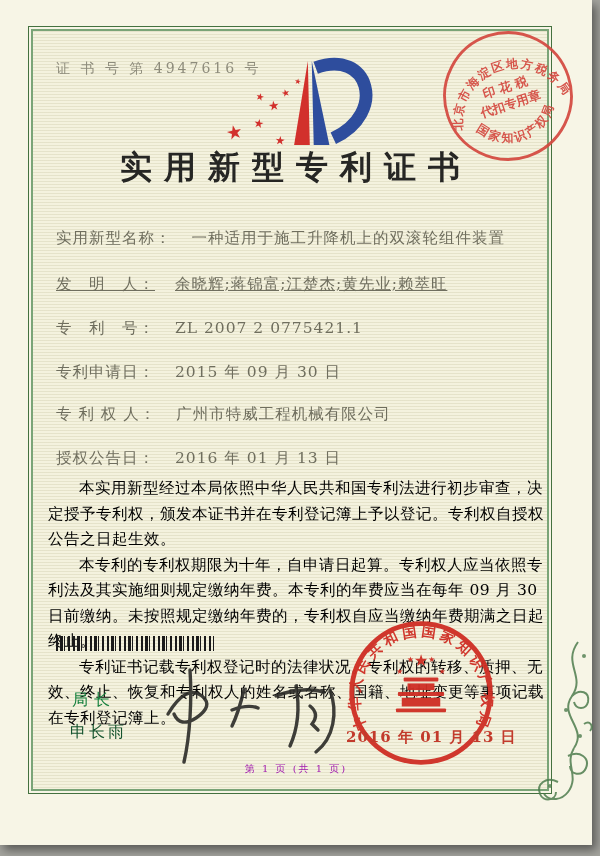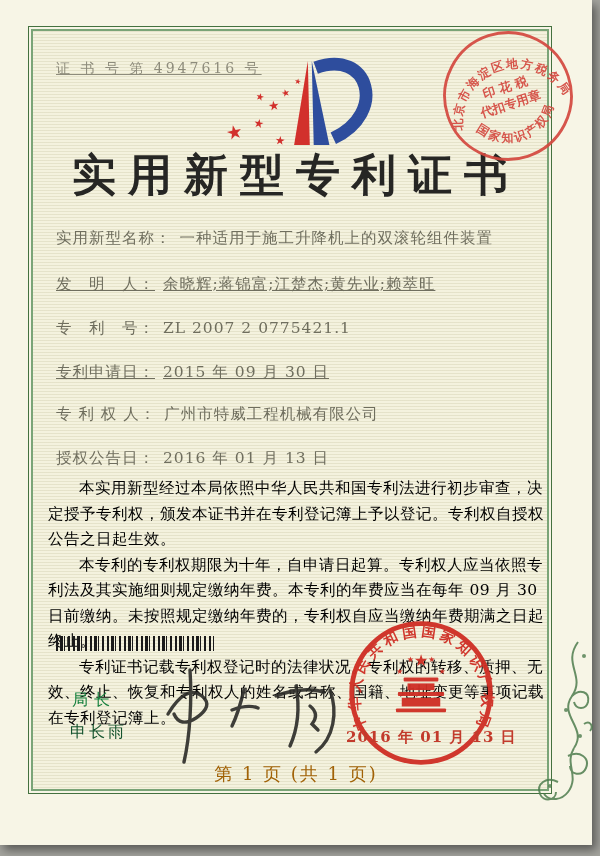--- a/index.html
+++ b/index.html
@@ -20,36 +20,36 @@
   }
   .frame-inner{
     position:absolute;left:2px;top:2px;right:2px;bottom:2px;
     border:2px solid #7aa477;
     background:
       repeating-linear-gradient(180deg, rgba(176,172,130,.22) 0 1px, rgba(0,0,0,0) 1px 3px),
       #f4f2de;
   }
   .cert-no{
     position:absolute;left:56px;top:60px;z-index:2;
-    font-size:14px;letter-spacing:3px;color:#8e8c7c;text-decoration:underline;
+    font-size:14px;letter-spacing:3px;color:#8e8c7c;
   }
   .logo{position:absolute;left:212px;top:56px;width:176px;height:94px;z-index:2;}
   .title{
     position:absolute;left:0;right:0;top:146px;z-index:2;text-align:center;
-    font-size:44px;font-weight:bold;letter-spacing:12px;color:#262624;
+    font-size:32px;font-weight:bold;letter-spacing:12px;color:#262624;
   }
   .fields{position:absolute;left:56px;top:0;z-index:2;width:480px;}
   .f-row{position:absolute;left:0;font-size:15.5px;color:#6f6e5e;letter-spacing:1px;white-space:nowrap;}
   .f-row.r0{top:228px;}
   .f-row.r1{top:274px;text-decoration:underline;}
   .f-row.r2{top:318px;}
-  .f-row.r3{top:362px;text-decoration:underline;}
+  .f-row.r3{top:362px;}
   .f-row.r4{top:404px;}
   .f-row.r5{top:448px;}
-  .f-label{margin-right:8px;}
+  .f-label{margin-right:20px;}
   .paras{
     position:absolute;left:48px;top:476px;width:505px;z-index:2;
     font-size:15.5px;line-height:25.5px;color:#000000;
   }
   .paras p{margin:0;text-indent:2em;letter-spacing:0.5px;}
   .barcode{
     position:absolute;left:56px;top:636px;width:158px;height:15px;z-index:2;
     background:repeating-linear-gradient(90deg,
       #1a1a1a 0 2px, rgba(0,0,0,0) 2px 4px,
       #1a1a1a 4px 7px, rgba(0,0,0,0) 7px 8px,
@@ -61,21 +61,21 @@
   .signature{position:absolute;left:148px;top:662px;width:192px;height:108px;z-index:2;}
   .tax-stamp{position:absolute;left:436px;top:24px;width:144px;height:144px;z-index:3;transform:rotate(-18deg);opacity:.92;}
   .seal{position:absolute;left:344px;top:616px;width:154px;height:154px;z-index:2;opacity:.95;}
   .seal-date{
     position:absolute;left:346px;top:728px;width:152px;z-index:3;text-align:center;
     font-size:15px;color:#c23a2b;letter-spacing:1px;font-weight:bold;white-space:nowrap;
   }
   .flourish{position:absolute;left:528px;top:636px;width:66px;height:170px;z-index:2;}
   .footer{
     position:absolute;left:0;right:0;top:762px;z-index:2;text-align:center;
-    font-size:18px;color:#a16207;letter-spacing:2px;
+    font-size:10px;color:#a21caf;letter-spacing:2px;
   }
 </style>
 </head>
 <body>
 
 <div class="paper">
 
   <div class="frame">
     <div class="frame-inner"></div>
   </div>

